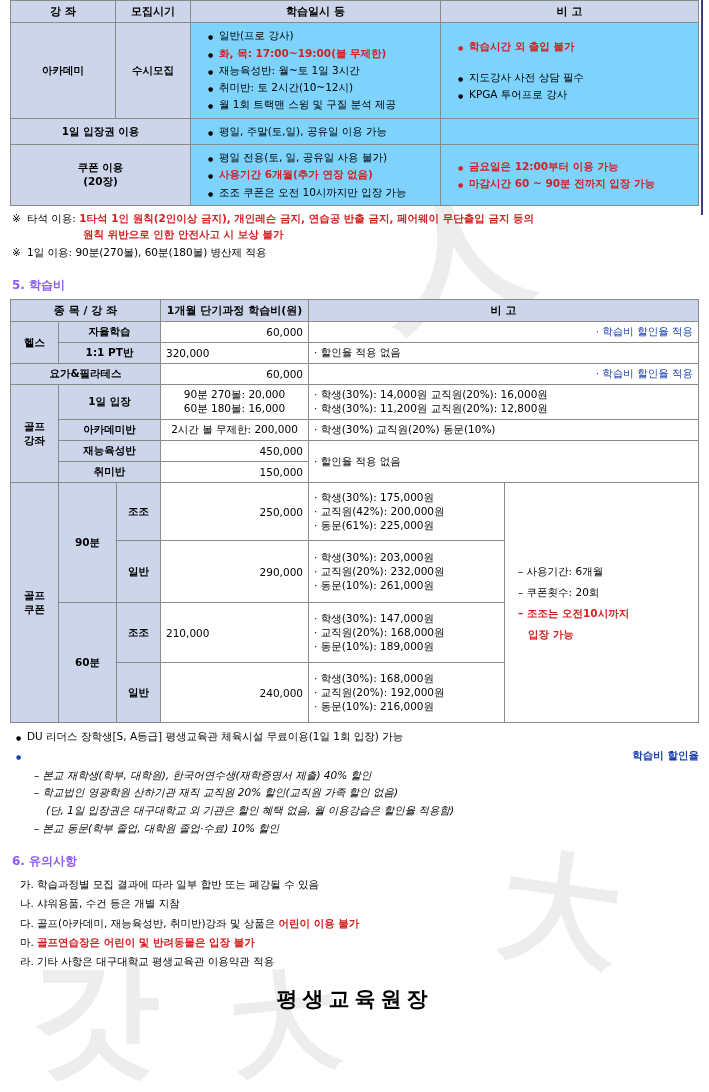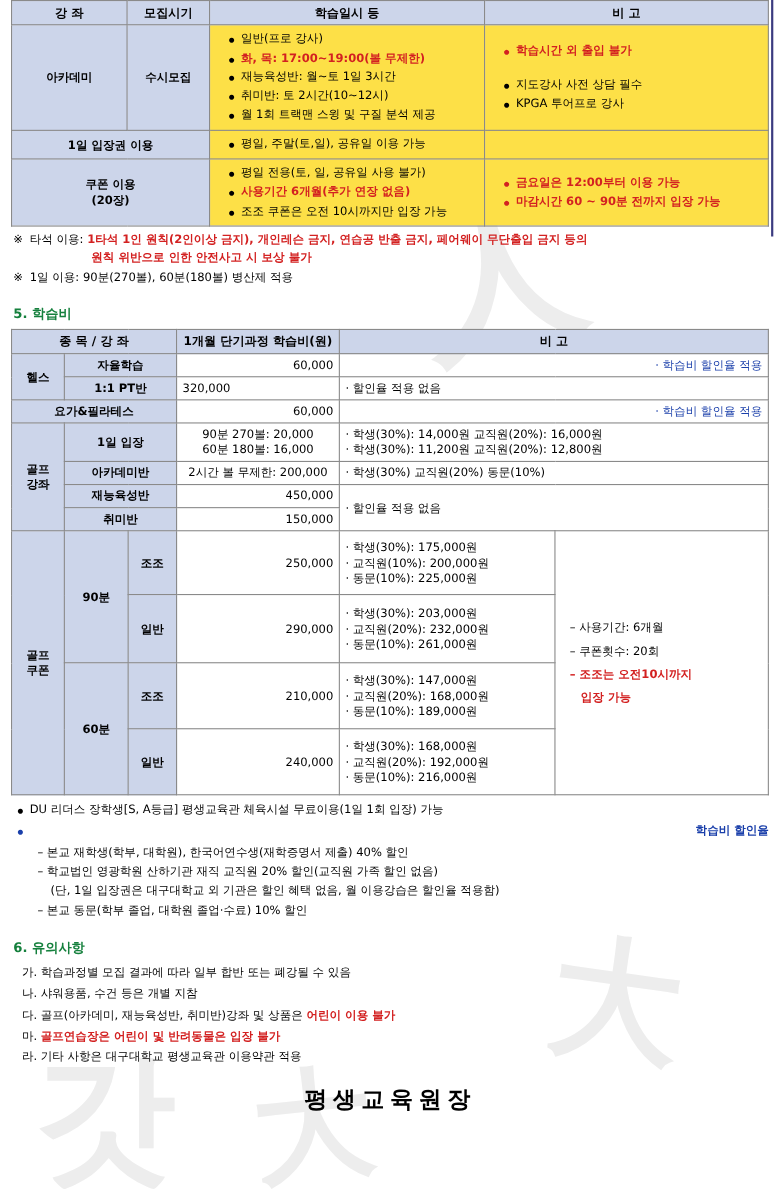--- a/index.html
+++ b/index.html
@@ -50,21 +50,21 @@
     margin-top: 31px;
   }
   .hdr {
     background: #ccd5ea;
     text-align: center;
     font-weight: bold;
     font-size: 11px;
   }
   .cellc { text-align: center; }
   .cellb { background: #ccd5ea; text-align: center; font-weight: bold; }
-  .cellw { background: #fde047; }
+  .cellw { background: #7dd3fc; }
 
   ul.bl { margin: 0; padding-left: 14px; list-style: none; }
   ul.bl li { position: relative; padding-left: 9px; margin: 2px 0; line-height: 1.45; }
   ul.bl li:before {
     content: "●"; position: absolute; left: -2px; top: 0;
     font-size: 6px; line-height: 17px; color: #000;
   }
   ul.bl.red li:before { color: #d32121; }
   .red { color: #d32121; }
   .blue { color: #1a3faa; text-align: right; }
@@ -72,31 +72,31 @@
 
   .notes { margin: 5px 2px 0 2px; font-size: 10.5px; position: relative; z-index: 2; }
   .notes .nline { display: flex; margin-bottom: 3px; line-height: 1.5; }
   .notes .nmark { width: 15px; flex: none; }
   .notes .nbody { flex: 1; }
 
   h3.sect {
     color: #1a3faa; font-size: 12px; font-weight: bold;
     margin: 16px 0 5px 2px; position: relative; z-index: 2;
   }
-  h3.sect.red { color: #15803d; }
+  h3.sect.red { color: #8b5cf6; }
   .dash:before { content: "– "; }
 
   .bullets { margin: 6px 0 0 6px; position: relative; z-index: 2; font-size: 10.5px; }
   .bullets .b { position: relative; padding-left: 11px; margin: 3px 0; line-height: 1.5; }
   .bullets .b:before {
     content: "●"; position: absolute; left: 0; top: 0;
     font-size: 6px; line-height: 17px;
   }
   .bullets .b.blue:before { color: #1a3faa; }
-  .sub { margin-left: 18px; line-height: 1.6; }
+  .sub { margin-left: 18px; line-height: 1.6; font-style: italic; }
   .sub div { margin: 1px 0; }
 
   .caution { margin: 5px 0 0 10px; position: relative; z-index: 2; line-height: 1.75; }
   .caution div { margin: 1px 0; }
   .clabel { display: inline-block; width: 17px; }
 
   .signature {
     text-align: center; font-size: 21px; font-weight: bold;
     letter-spacing: 5px; margin-top: 14px; position: relative; z-index: 2;
   }
@@ -264,22 +264,22 @@
       <td style="text-align:right">150,000</td>
     </tr>
 
     <tr>
       <td class="cellb" rowspan="4">골프<br>쿠폰</td>
       <td class="cellb" rowspan="2">90분</td>
       <td class="cellb" style="height:58px">조조</td>
       <td style="text-align:right">250,000</td>
       <td>
         <div>·&nbsp;<span>학생(30%): 175,000원</span></div>
-        <div>·&nbsp;<span>교직원(10%): 200,000원</span></div>
-        <div>·&nbsp;<span>동문(10%): 225,000원</span></div>
+        <div>·&nbsp;<span>교직원(42%): 200,000원</span></div>
+        <div>·&nbsp;<span>동문(61%): 225,000원</span></div>
       </td>
       <td rowspan="4" class="cellc">
         <div style="text-align:left;padding-left:8px;line-height:2">
           <div class="dash">사용기간: 6개월</div>
           <div class="dash">쿠폰횟수: 20회</div>
           <div class="dash red bold">조조는 오전10시까지</div>
           <div class="red bold" style="padding-left:10px">입장 가능</div>
         </div>
       </td>
     </tr>
@@ -288,21 +288,21 @@
       <td style="text-align:right">290,000</td>
       <td>
         <div>·&nbsp;<span>학생(30%): 203,000원</span></div>
         <div>·&nbsp;<span>교직원(20%): 232,000원</span></div>
         <div>·&nbsp;<span>동문(10%): 261,000원</span></div>
       </td>
     </tr>
     <tr>
       <td class="cellb" rowspan="2">60분</td>
       <td class="cellb" style="height:60px">조조</td>
-      <td style="text-align:right">210,000</td>
+      <td style="text-align:left">210,000</td>
       <td>
         <div>·&nbsp;<span>학생(30%): 147,000원</span></div>
         <div>·&nbsp;<span>교직원(20%): 168,000원</span></div>
         <div>·&nbsp;<span>동문(10%): 189,000원</span></div>
       </td>
     </tr>
     <tr>
       <td class="cellb" style="height:60px">일반</td>
       <td style="text-align:right">240,000</td>
       <td>

